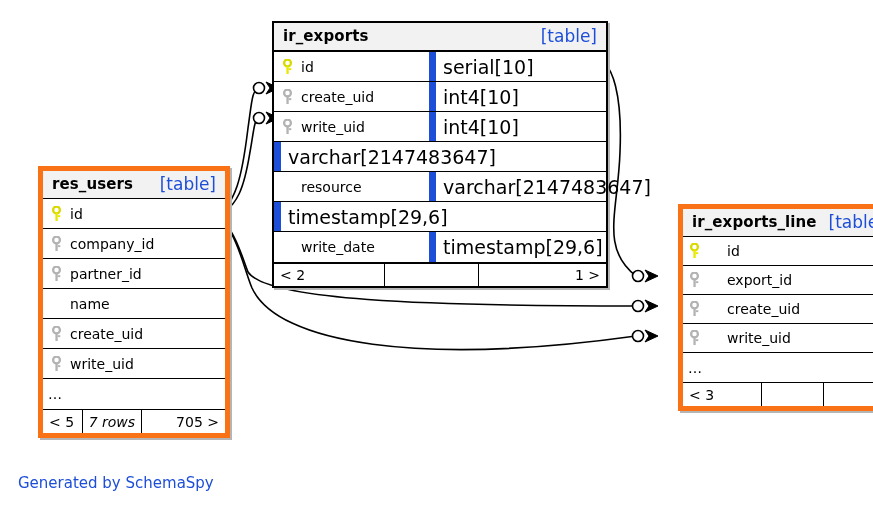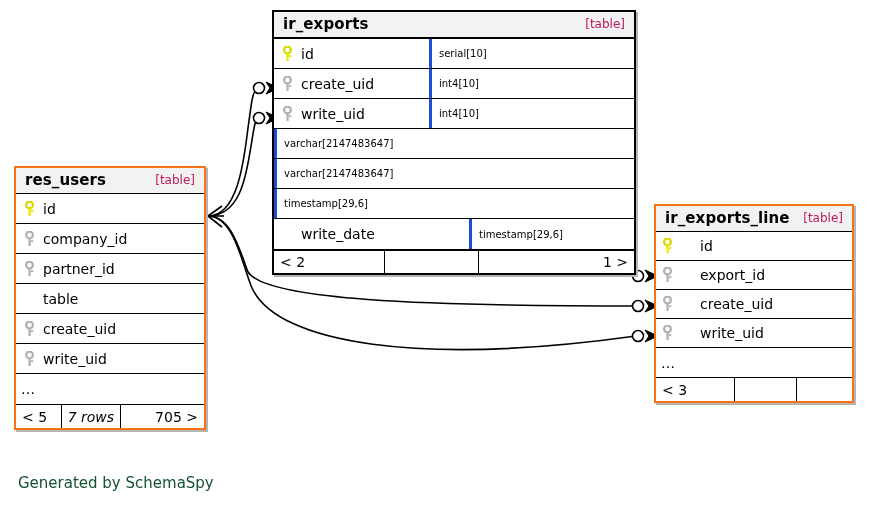--- a/index.html
+++ b/index.html
@@ -35,73 +35,74 @@
   
   .table-box {
     position: absolute;
     z-index: 5;
     background: #ffffff;
     border: 2px solid #000000;
     box-sizing: border-box;
     box-shadow: 2px 2px 0 0 #b5b5b5;
   }
   .table-box.thin {
-    border: 2px solid #f97316;
+    border: 5px solid #f97316;
+    margin-left: 24px;
   }
 
   .tbl-header {
     display: flex;
     align-items: center;
     justify-content: space-between;
     background: #f2f2f2;
     border-bottom: 2px solid #000000;
     padding: 3px 9px 4px 9px;
     box-sizing: border-box;
   }
   .thin .tbl-header { border-bottom: 1px solid #000000; }
 
   .tbl-name {
     font-weight: bold;
     font-size: 15px;
     letter-spacing: 0.1px;
     white-space: nowrap;
   }
   .tbl-tag {
-    font-size: 12px;
-    color: #be185d;
+    font-size: 17px;
+    color: #1d4ed8;
     white-space: nowrap;
     padding-left: 12px;
   }
 
   .rows { display: block; }
 
   .row {
     display: flex;
     align-items: center;
     border-bottom: 1px solid #000000;
     box-sizing: border-box;
     height: 30px;
   }
-  .row:last-child { border-bottom: none; gap: 40px; }
+  .row:last-child { border-bottom: none; }
 
   .col-name {
     display: flex;
     align-items: center;
     flex: 1 1 auto;
     padding-left: 7px;
     font-size: 14px;
     white-space: nowrap;
     overflow: hidden;
     text-align: right;
   }
   .col-type {
     flex: 0 0 auto;
-    border-left: 3px solid #1d4ed8;
+    border-left: 7px solid #1d4ed8;
     padding-left: 7px;
-    font-size: 10px;
+    font-size: 19px;
     height: 100%;
     display: flex;
     align-items: center;
     white-space: nowrap;
     box-sizing: border-box;
   }
 
   
   .key {
     flex: 0 0 auto;
@@ -144,21 +145,21 @@
   .foot-cell.c2 { justify-content: center; border-left: 1px solid #000000; }
   .foot-cell.c3 { justify-content: flex-end;  border-left: 1px solid #000000; }
 
   
   #tbl-res_users {
     left: 14px;  top: 166px;  width: 192px;
   }
   #tbl-res_users .col-name { flex: 1 1 auto; }
 
   #tbl-ir_exports {
-    left: 272px; top: 10px;  width: 364px;
+    left: 272px; top: 21px;  width: 336px;
   }
   #tbl-ir_exports .col-name { width: 148px; flex: 0 0 148px; }
   #tbl-ir_exports .col-type { flex: 1 1 auto; }
   #tbl-ir_exports .row { height: 30px; }
 
   #tbl-ir_exports_line {
     left: 654px; top: 204px; width: 200px;
   }
   #tbl-ir_exports_line .col-name { padding-left: 5px; }
   #tbl-ir_exports_line .key { margin-right: 26px; }
@@ -176,21 +177,21 @@
   #tbl-ir_exports_line .foot-cell.c1 { width: 78px; }
   #tbl-ir_exports_line .foot-cell.c2 { width: 62px; }
   #tbl-ir_exports_line .foot-cell.c3 { flex: 1 1 auto; }
 
   
   #footnote {
     position: absolute;
     left: 18px;
     top: 474px;
     font-size: 15px;
-    color: #14532d;
+    color: #1d4ed8;
     z-index: 6;
     white-space: nowrap;
   }
 </style>
 </head>
 <body>
 
 <div id="canvas">
 
   <svg id="edges" viewBox="0 0 873 505" width="873" height="505">
@@ -278,21 +279,21 @@
         </div>
       </div>
 
       <div class="row">
         <div class="col-name">
           <span class="key spacer">
             <svg width="13" height="16" viewBox="0 0 13 16">
                 <rect x="0" y="0" width="13" height="16" fill="none"></rect>
               </svg>
           </span>
-          <span class="label">table</span>
+          <span class="label">name</span>
         </div>
       </div>
 
       <div class="row">
         <div class="col-name">
           <span class="key">
             <svg width="13" height="16" viewBox="0 0 13 16">
               <circle cx="6.5" cy="4" r="3.4" fill="none" stroke="#b3b3b3" stroke-width="2.3"></circle>
               <rect x="5.4" y="6.6" width="2.3" height="8.4" fill="#b3b3b3"></rect>
               <rect x="7.7" y="9.2" width="2.6" height="1.9" fill="#b3b3b3"></rect>
@@ -375,20 +376,28 @@
           <span class="label">write_uid</span>
         </div>
         <div class="col-type">int4[10]</div>
       </div>
 
       <div class="row">
         <div class="col-type">varchar[2147483647]</div>
       </div>
 
       <div class="row">
+        <div class="col-name">
+          <span class="key spacer">
+            <svg width="13" height="16" viewBox="0 0 13 16">
+                <rect x="0" y="0" width="13" height="16" fill="none"></rect>
+              </svg>
+          </span>
+          <span class="label">resource</span>
+        </div>
         <div class="col-type">varchar[2147483647]</div>
       </div>
 
       <div class="row">
         <div class="col-type">timestamp[29,6]</div>
       </div>
 
       <div class="row">
         <div class="col-name">
           <span class="key spacer">

